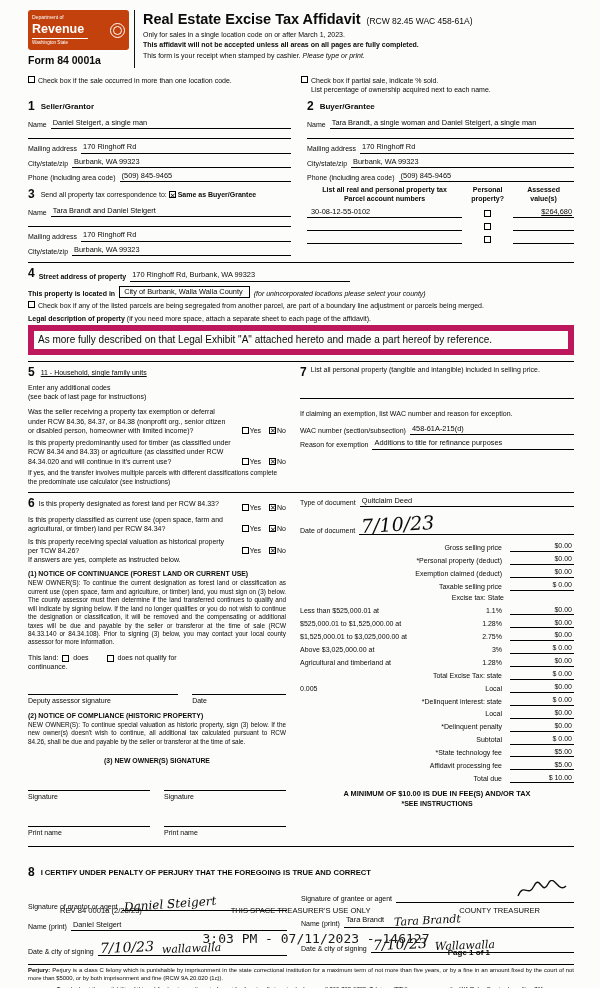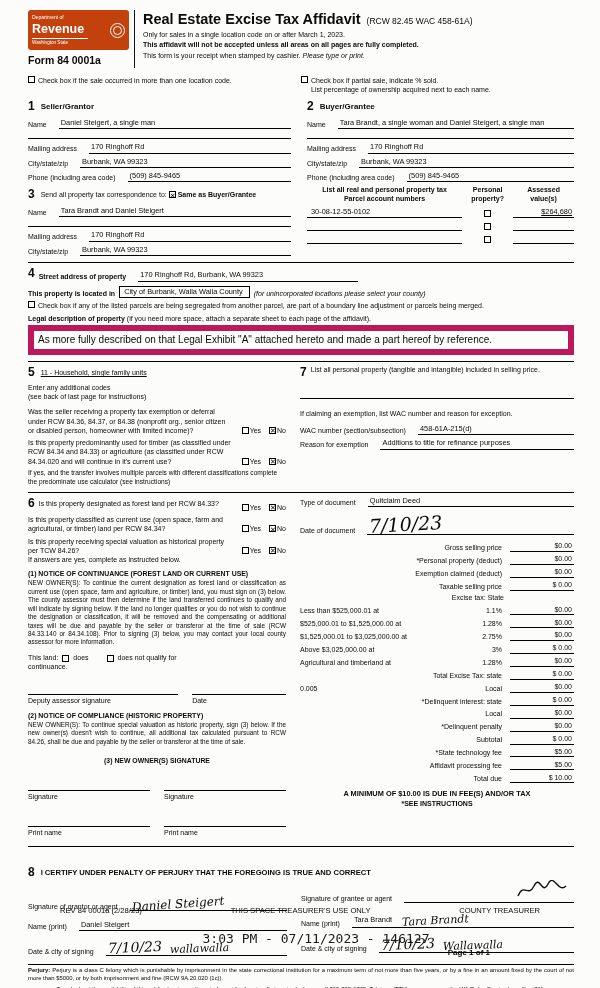--- a/index.html
+++ b/index.html
@@ -37,21 +37,21 @@
   .tc-r { width:50%; }
   
   .row2 { display:flex; }
   .row2 > .col { width:50%; }
   .row2 > .col:first-child { padding-right:10px; }
   .row2 > .col:last-child { padding-left:6px; }
   .sec-head { margin:5px 0 2px 0; }
   .sec-title { font-size:8px; font-weight:bold; }
   .field { display:flex; align-items:flex-end; margin-top:3px; }
   .flabel { white-space:nowrap; padding-right:4px; }
-  .fval { flex:1; border-bottom:1px solid #000; padding:0 2px 0.5px 2px; font-size:7.4px; min-height:8px;margin-left:8px; }
+  .fval { flex:1; border-bottom:1px solid #000; padding:0 2px 0.5px 2px; font-size:7.4px; min-height:8px; }
   .blank-line { border-bottom:1px solid #000; height:8px; margin-top:2px; }
   
   .parcels { margin-top:4px; }
   .p-head { display:flex; text-align:center; font-weight:bold; line-height:1.2; }
   .p-c1 { width:158px; }
   .p-c2 { width:52px; }
   .p-c3 { width:62px; margin-left:auto; }
   .p-row { display:flex; align-items:flex-end; margin-top:4px; }
   .p-row .pv { width:158px; border-bottom:1px solid #000; min-height:9px; padding-left:4px; font-size:7.4px; }
   .p-row .pc { width:52px; text-align:center; }

